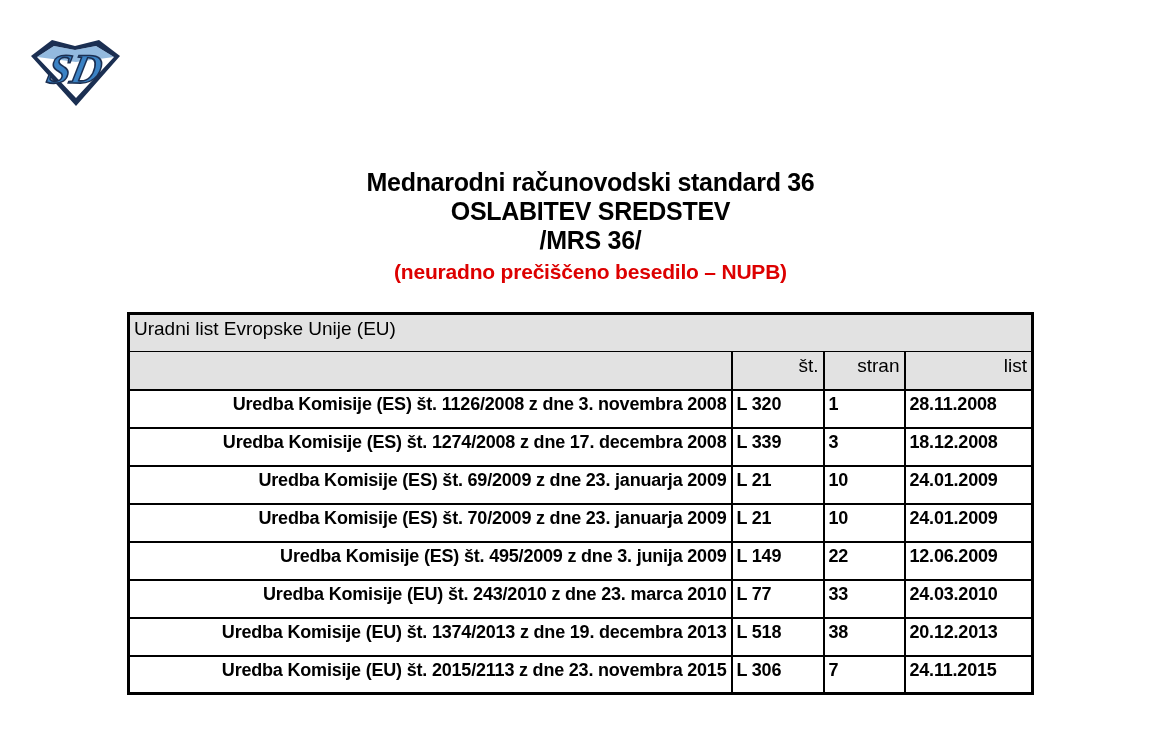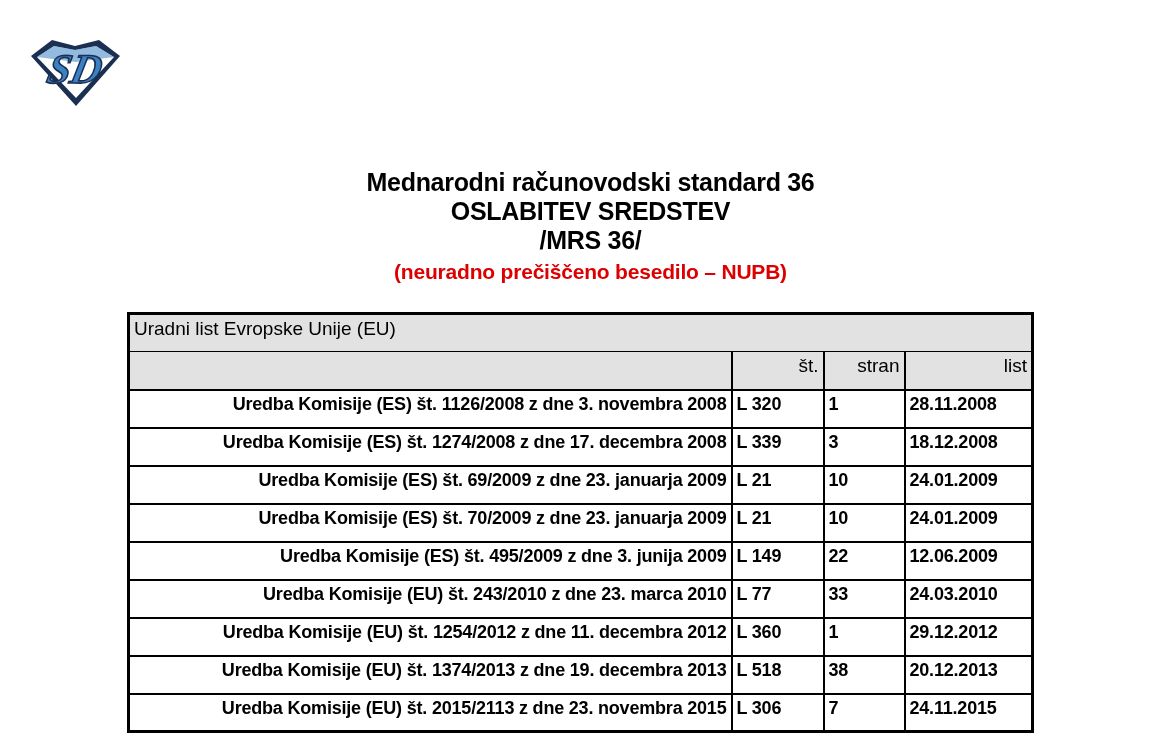--- a/index.html
+++ b/index.html
@@ -140,26 +140,20 @@
     <td class="c-stran">22</td>
     <td class="c-datum">12.06.2009</td>
   </tr>
       <tr>
     <td class="c-title">Uredba Komisije (EU) št. 243/2010 z dne 23. marca 2010</td>
     <td class="c-st">L 77</td>
     <td class="c-stran">33</td>
     <td class="c-datum">24.03.2010</td>
   </tr>
       <tr>
-    <td class="c-title">Uredba Komisije (EU) št. 1254/2012 z dne 11. decembra 2012</td>
-    <td class="c-st">L 360</td>
-    <td class="c-stran">1</td>
-    <td class="c-datum">29.12.2012</td>
-  </tr>
-      <tr>
     <td class="c-title">Uredba Komisije (EU) št. 1374/2013 z dne 19. decembra 2013</td>
     <td class="c-st">L 518</td>
     <td class="c-stran">38</td>
     <td class="c-datum">20.12.2013</td>
   </tr>
       <tr>
     <td class="c-title">Uredba Komisije (EU) št. 2015/2113 z dne 23. novembra 2015</td>
     <td class="c-st">L 306</td>
     <td class="c-stran">7</td>
     <td class="c-datum">24.11.2015</td>

